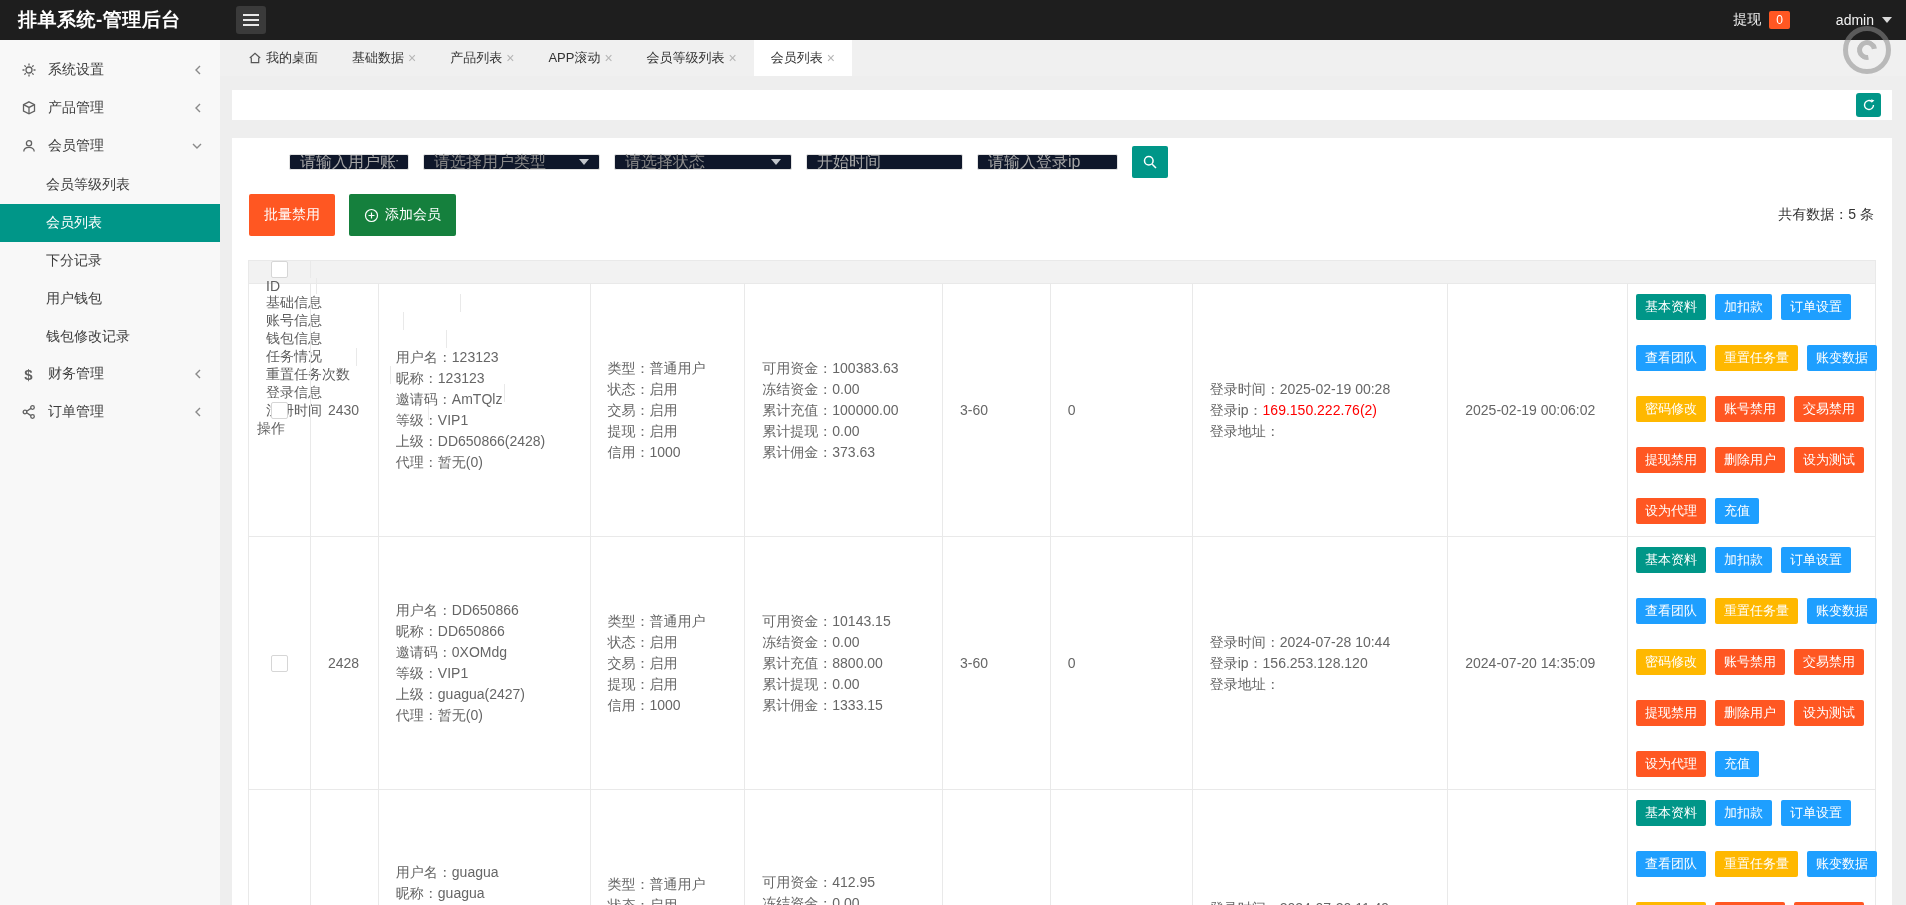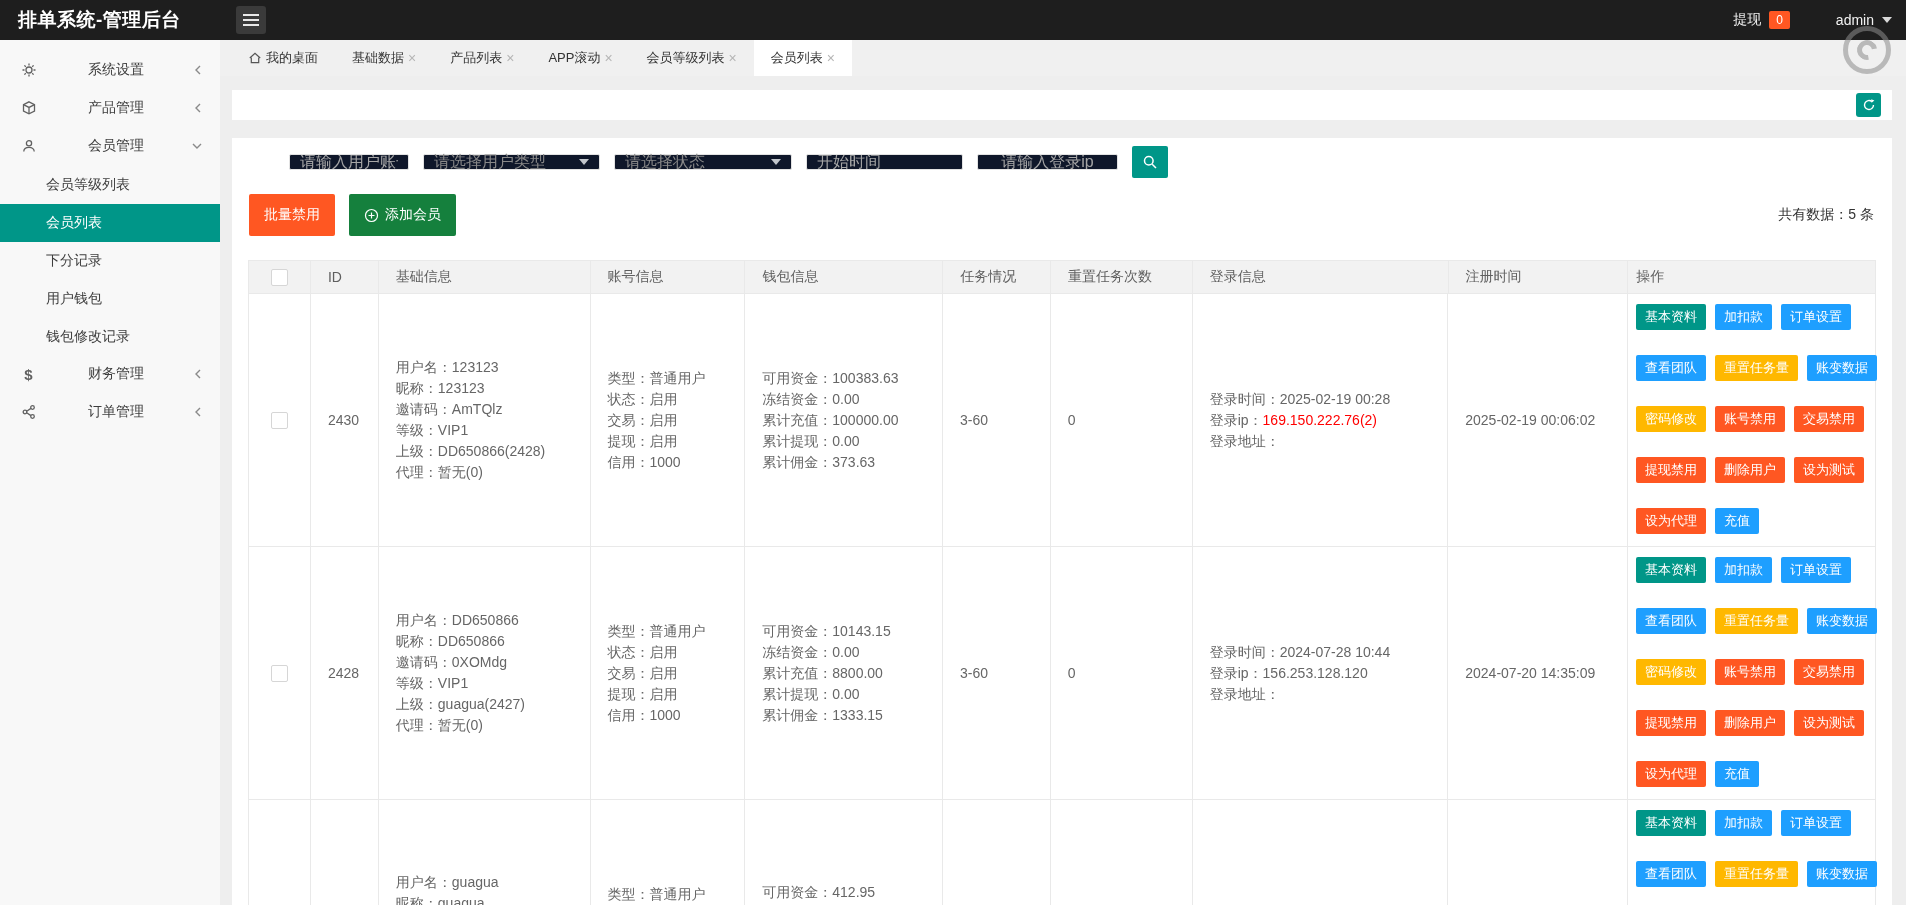--- a/index.html
+++ b/index.html
@@ -16,21 +16,21 @@
   .withdraw-badge { background:#ff5722; color:#fff; font-size:12px; line-height:18px; padding:0 7px; border-radius:2px; margin-left:8px; }
   .admin-name { color:#f2f2f2; font-size:14px; margin-left:46px; cursor:pointer; }
   .caret-down { width:0; height:0; border-left:5px solid transparent; border-right:5px solid transparent; border-top:6px solid #d9d9d9; margin-left:8px; }
 
   
   .watermark { position:absolute; left:1843px; top:26px; width:48px; height:48px; border:5px solid rgba(140,140,140,.55); border-radius:50%; z-index:30; }
   .watermark .inner { position:absolute; left:9px; top:9px; width:20px; height:20px; border:5px solid rgba(140,140,140,.55); border-right-color:transparent; border-radius:50%; transform:rotate(35deg); }
 
   
   .sidebar { position:absolute; left:0; top:40px; width:220px; height:865px; background:#f8f8f8; padding-top:12px; z-index:5; }
-  .side-item { height:38px; display:flex; align-items:center; padding:0 16px 2px 20px; font-size:14px; color:#3d3d3d; cursor:pointer;gap:40px; }
+  .side-item { height:38px; display:flex; align-items:center; padding:0 16px 2px 20px; font-size:14px; color:#3d3d3d; cursor:pointer; }
   .side-item .side-icon { width:17px; height:17px; margin-right:11px; display:flex; align-items:center; justify-content:center; }
   .side-item .side-icon svg { stroke:#616161; }
   .side-item .dollar-glyph { font-size:15px; color:#616161; font-weight:bold; }
   .side-item .chev { margin-left:auto; display:flex; }
   .side-item.hovered { background:#a5d5cd; color:#879692; }
   .side-item.hovered .side-icon svg { stroke:#879692; }
   .sub-item { height:38px; display:flex; align-items:center; padding-left:46px; font-size:14px; color:#3d3d3d; cursor:pointer; }
   .sub-item.active { background:#009688; color:#fff; }
 
   
@@ -46,33 +46,33 @@
 
   .card { position:absolute; left:232px; top:138px; width:1660px; height:900px; background:#fff; z-index:4; }
 
   
   .filters { display:flex; align-items:center; padding:8px 0 0 57px; }
   .f-input, .f-select { height:16px; border:1px solid #e3e3e3; border-radius:2px; background:#0f172a; font-size:16px; color:#888; padding:0 10px; margin-right:14px; }
   .f-input::placeholder { color:#a6a6a6; }
   .f-select { display:flex; align-items:center; justify-content:space-between; cursor:pointer; }
   .f-select .ph { color:#888; }
   .sel-arrow { width:0; height:0; border-left:5px solid transparent; border-right:5px solid transparent; border-top:6px solid #c2c6cc; margin-left:10px; }
-  .w120{width:120px;} .w177{width:177px;} .w178{width:178px;} .w157{width:157px;} .w141{width:141px;text-align:center;}
+  .w120{width:120px;} .w177{width:177px;} .w178{width:178px;} .w157{width:157px;} .w141{width:141px;}
   .search-btn { width:36px; height:32px; background:#009688; border:none; border-radius:2px; display:flex; align-items:center; justify-content:center; cursor:pointer; }
 
   
   .toolbar { display:flex; align-items:center; margin:16px 18px 0 17px; }
   .btn { height:42px; border:none; border-radius:2px; color:#fff; font-size:14px; padding:0 15px; cursor:pointer; display:flex; align-items:center; }
   .btn-danger { background:#ff5722; }
   .btn-add { background:#15803d; margin-left:14px; gap:6px; }
   .total-count { margin-left:auto; font-size:14px; color:#333; }
 
   
   .table { margin:24px 16px 0 16px; font-size:14px; }
-  .thead { display:flex; height:34px; background:#f2f2f2; border:1px solid #e9e9e9; }
+  .thead { display:flex; height:24px; background:#f2f2f2; border:1px solid #e9e9e9;flex-direction:column; }
   .th { display:flex; align-items:center; padding-left:17px; color:#5f5f5f; border-right:1px solid #e9e9e9; }
   .th:last-child { border-right:none; }
   .th.ccheck { justify-content:center; padding-left:0; }
   .trow { display:flex; height:253px; border:1px solid #e9e9e9; border-top:none; background:#fff; }
   .td { border-right:1px solid #e9e9e9; display:flex; align-items:center; padding-left:17px; color:#666; }
   .td:last-child { border-right:none; }
   .td.ccheck { justify-content:center; padding-left:0; }
   .c0{width:62px;} .c1{width:68px;} .c2{width:212px;} .c3{width:155px;} .c4{width:198px;}
   .c5{width:108px;} .c6{width:142px;} .c7{width:256px;} .c8{width:180px;} .c9{width:247px; padding-left:8px;}
   .lines { display:flex; flex-direction:column; justify-content:center; height:100%; line-height:21px; }

